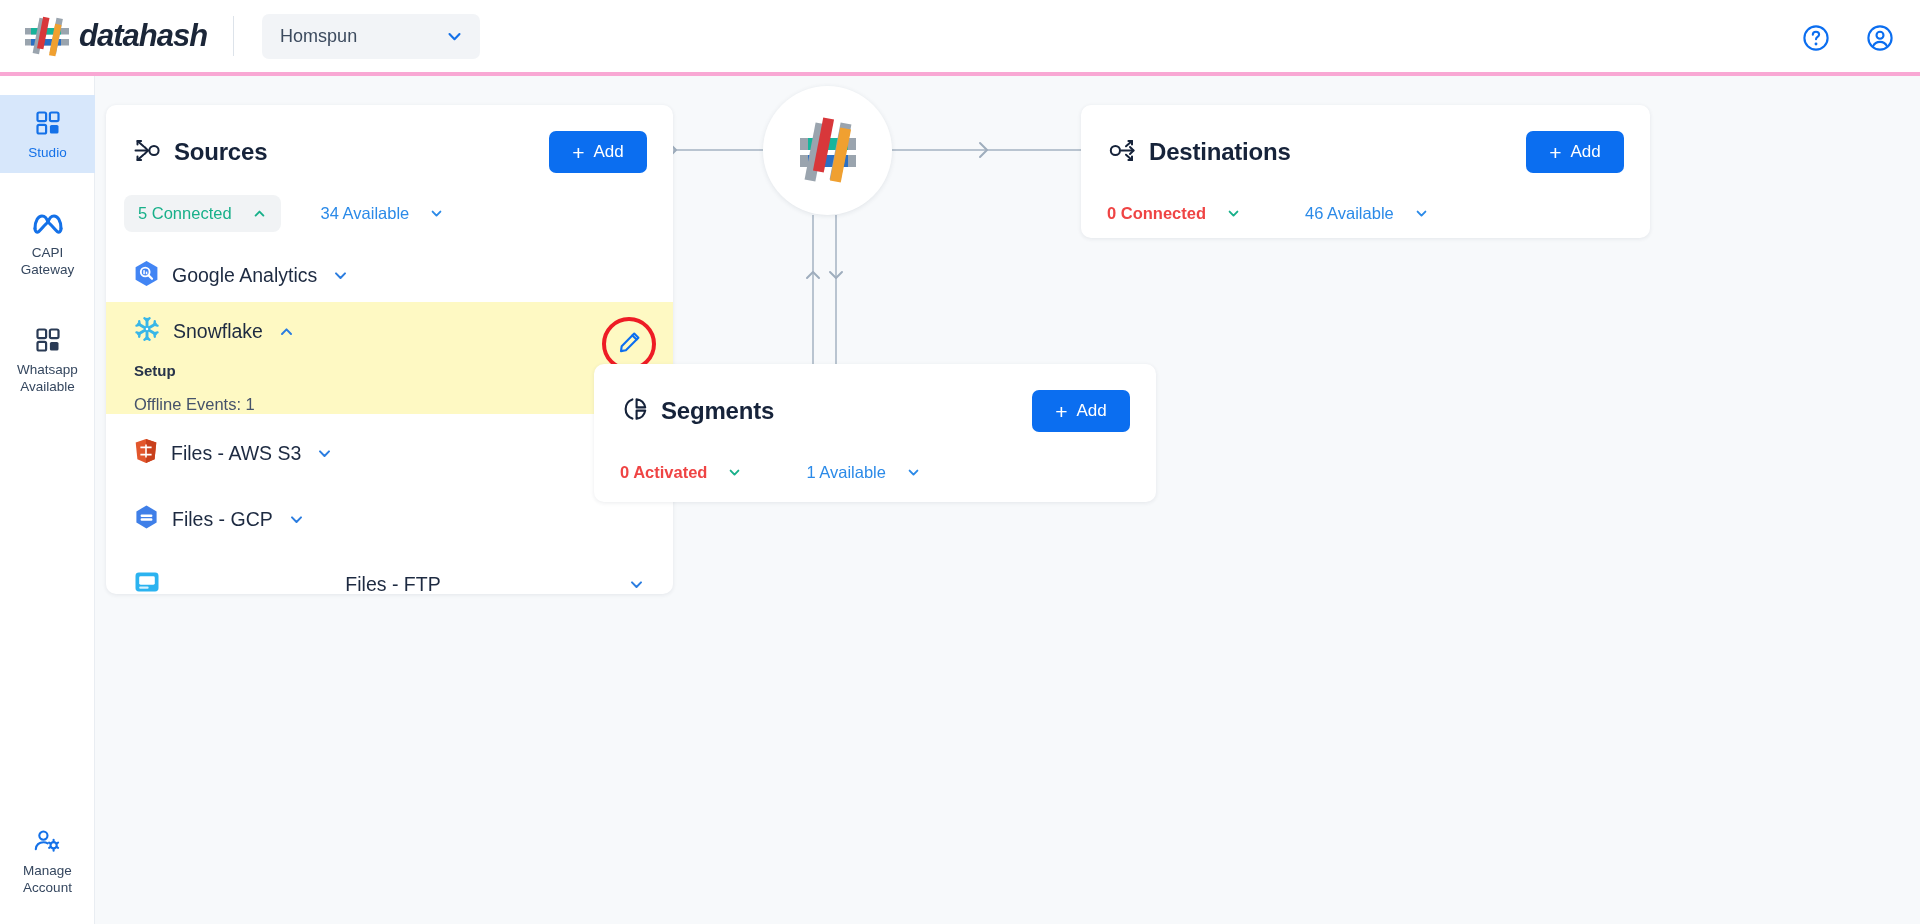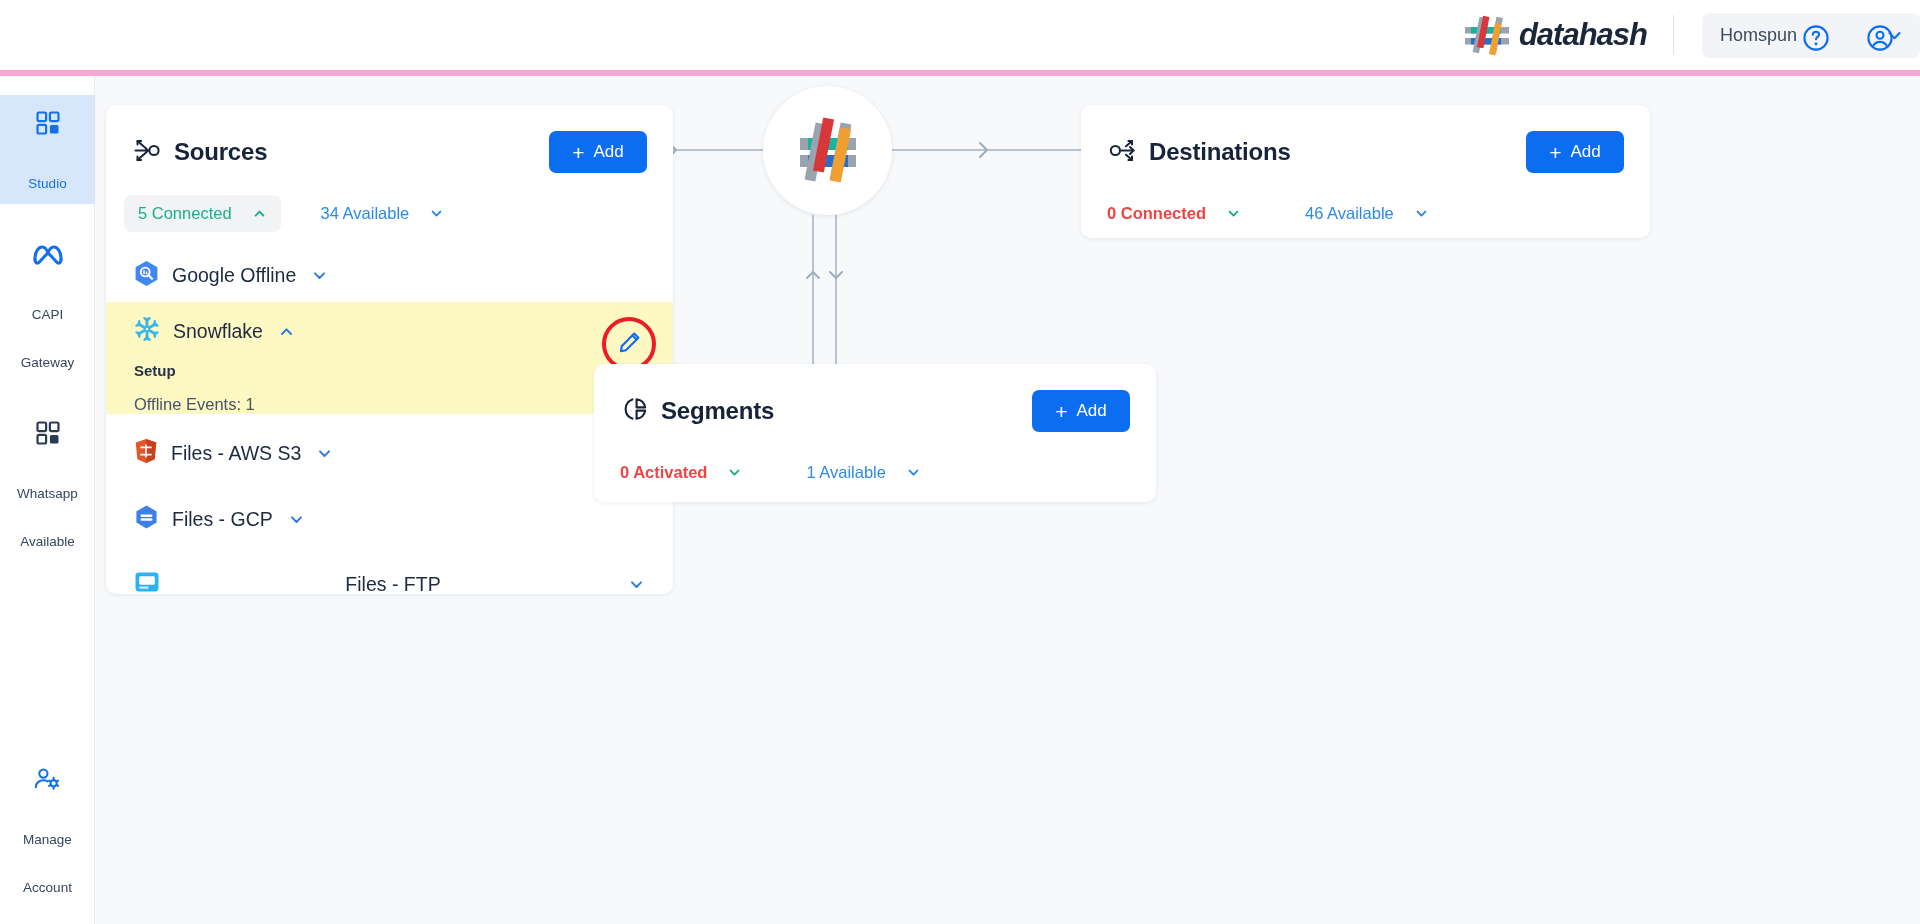--- a/index.html
+++ b/index.html
@@ -9,24 +9,23 @@
     background: #ffffff;
     overflow: hidden;
   }
   #app { position: relative; width: 1920px; height: 924px; }
 
   
   .header {
     position: absolute; top: 0; left: 0;
     width: 1920px; height: 76px;
     background: #ffffff;
-    border-bottom: 6px solid #f9a8d4;
+    border-bottom: 4px solid #f9a8d4;
     display: flex; align-items: center;
     z-index: 30;
-    justify-content: flex-end;
   }
   .logo-wrap { display: flex; align-items: center; margin-left: 22px; }
   .logo-mark { width: 54px; height: 42px; position: relative; }
   .logo-text {
     font-size: 31px; font-weight: bold; font-style: italic;
     color: #1b2638; letter-spacing: -1.0px; margin-left: 3px;
   }
   .hdr-divider {
     width: 1px; height: 40px; background: #dde3ea; margin-left: 26px;
   }
@@ -50,21 +49,21 @@
   .sidebar {
     position: absolute; top: 76px; left: 0;
     width: 95px; height: 848px;
     background: #ffffff;
     border-right: 1px solid #e9edf2;
     z-index: 20;
   }
   .side-item {
     width: 95px; padding: 13px 4px 12px;
     display: flex; flex-direction: column; align-items: center;
-    cursor: pointer; text-align: center; gap: 31px;
+    cursor: pointer; text-align: center;
   }
   .side-item.active { background: #d7e7fb; }
   .side-icon { height: 30px; display: flex; align-items: center; justify-content: center; margin-bottom: 7px; }
   .side-label { font-size: 13.5px; color: #35475f; line-height: 1.22; }
   .side-item.active .side-label { color: #1471e8; }
   .side-bottom { position: absolute; bottom: 16px; left: 0; width: 95px; }
 
   
   .canvas {
     position: absolute; top: 76px; left: 95px;
@@ -324,21 +323,21 @@
         <div class="src-row">
           <span>
             <svg width="25" height="26" viewBox="0 0 25 26">
               <polygon points="12.5,1 23.4,7.3 23.4,19.7 12.5,26 1.6,19.7 1.6,7.3" fill="#4285f4"></polygon>
               <circle cx="11.2" cy="12" r="4.4" fill="none" stroke="#ffffff" stroke-width="1.9"></circle>
               <path d="M14.6 15.4 L18 18.8" stroke="#ffffff" stroke-width="2.2" stroke-linecap="round"></path>
               <rect x="9.3" y="10.2" width="1.5" height="4" fill="#ffffff"></rect>
               <rect x="11.8" y="11.6" width="1.5" height="2.6" fill="#ffffff"></rect>
             </svg>
           </span>
-          <span class="src-name">Google Offline</span>
+          <span class="src-name">Google Analytics</span>
           <span class="chev">
             <svg width="17" height="17" viewBox="0 0 17 17">
                 <path d="M4 6.4 L8.5 11 L13 6.4" fill="none" stroke="#2b7de0" stroke-width="2" stroke-linecap="round" stroke-linejoin="round"></path>
               </svg>
           </span>
         </div>
 
         <div class="src-expanded">
           <div class="src-row">
             <span>

